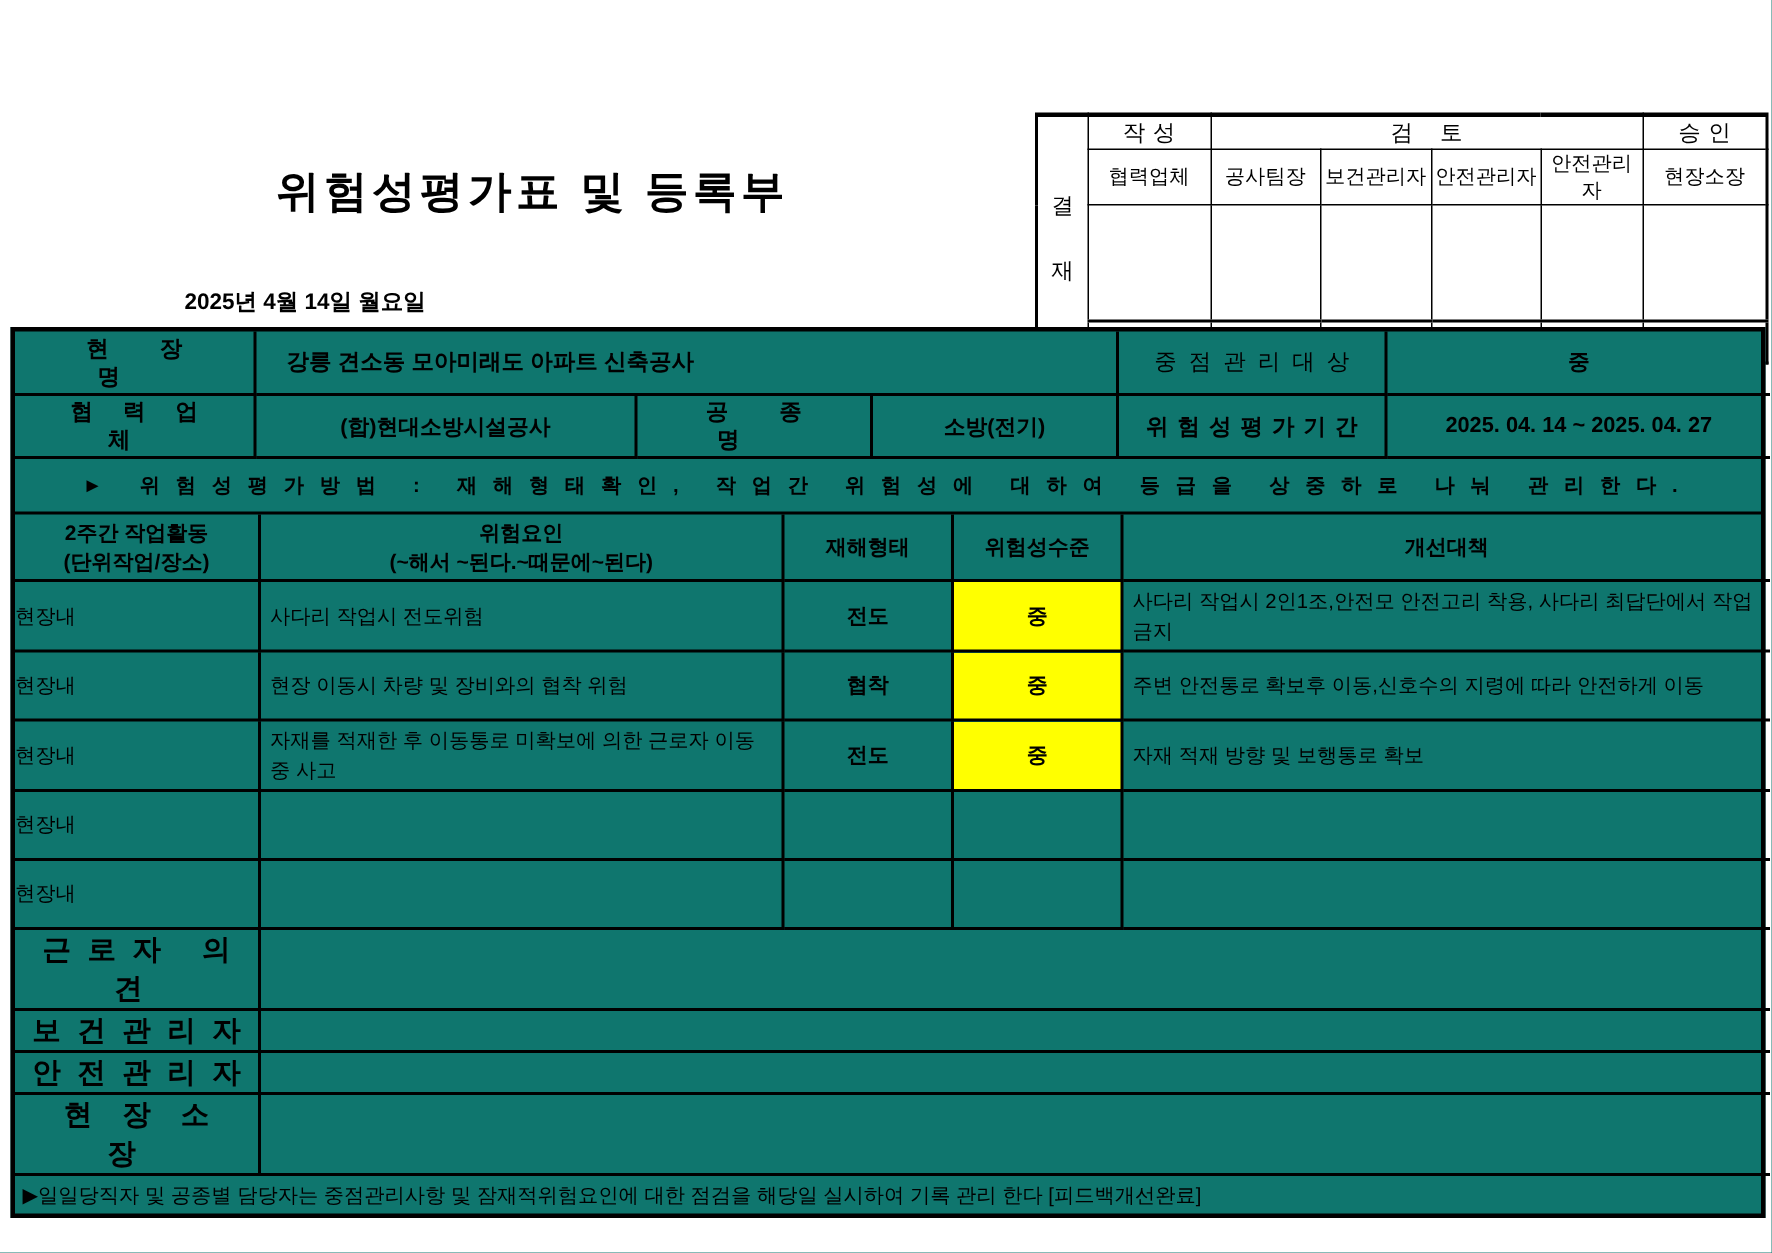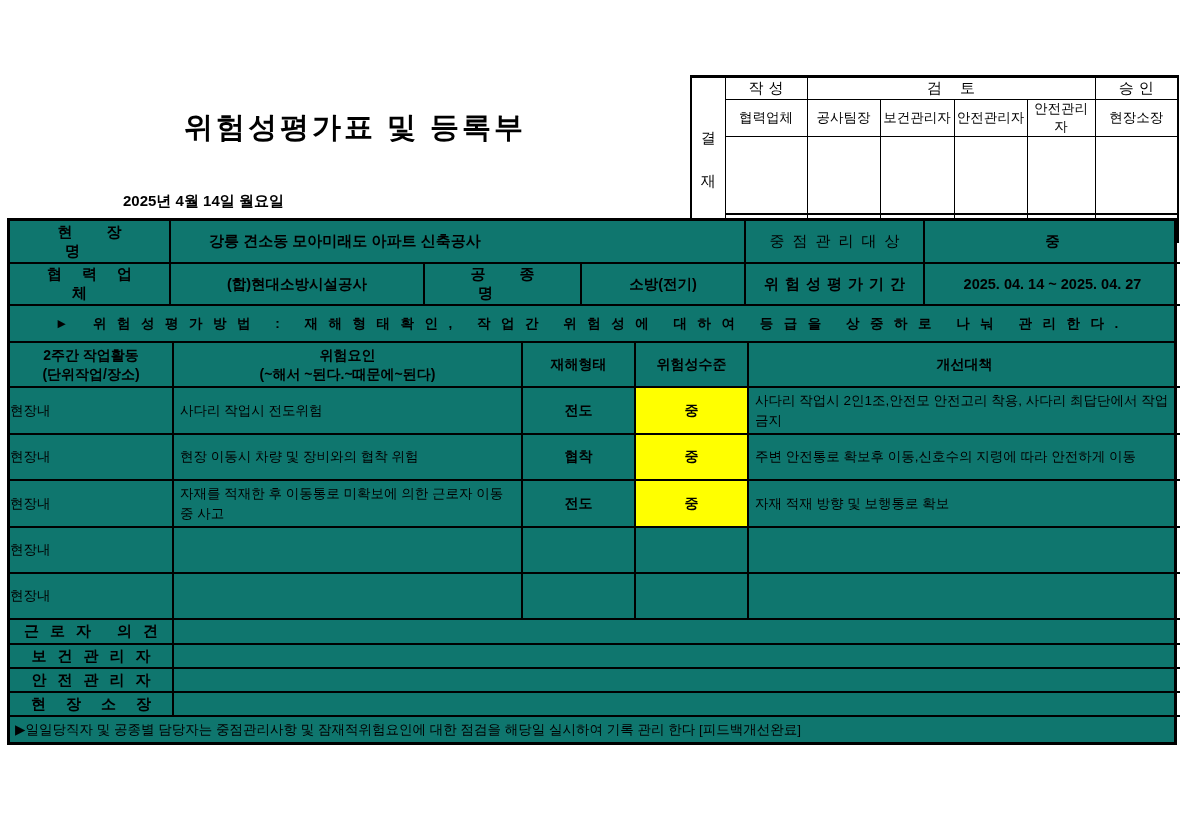--- a/index.html
+++ b/index.html
@@ -59,21 +59,21 @@
     vertical-align: middle; padding: 0; overflow: hidden;
   }
   .sheet td:last-child { border-right: 0; }
 
   
   table.info tr { height: 42px; }
   td.lbl {
     text-align: center; font-weight: bold; font-size: 15px;
   }
   td.val { text-align: center; font-weight: bold; font-size: 14.5px; }
-  td.val.left { text-align: left; padding-left: 38px; font-size: 15px; }
+  td.val.left { text-align: left; padding-left: 20px; font-size: 15px; }
   .ls3 { letter-spacing: 34px; text-indent: 34px; }
   .ls4 { letter-spacing: 20px; text-indent: 20px; }
   .ls5 { letter-spacing: 11px; text-indent: 11px; }
   .ls6 { letter-spacing: 8px;  text-indent: 8px; font-weight: normal !important; }
   .ls7 { letter-spacing: 6px;  text-indent: 6px; }
 
   
   table.method tr { height: 36px; }
   td.note {
     font-weight: bold; font-size: 13.5px; letter-spacing: 10.5px;
@@ -88,21 +88,21 @@
   table.risk tr.rrow { height: 46px; }
   td.act { text-align: left; font-size: 13.5px; }
   td.hz, td.ms {
     text-align: left; font-size: 13.5px; line-height: 1.45; padding: 3px 6px;
   }
   td.tp { text-align: center; font-weight: bold; font-size: 14px; }
   td.lv { text-align: center; font-weight: bold; font-size: 14px; }
 
   
   table.opin tr { height: 24px; }
-  table.opin td.lbl { font-size: 15px; }
+  table.opin td.lbl { font-size: 19px; }
   td.oval { font-size: 13.5px; padding-left: 6px; }
 
   
   table.footnote tr { height: 25px; border-radius: 12px; }
   td.fnote { border-bottom: 0; font-size: 13.5px; padding-left: 5px; }
 </style>
 </head>
 <body>
 
 <div class="page">

